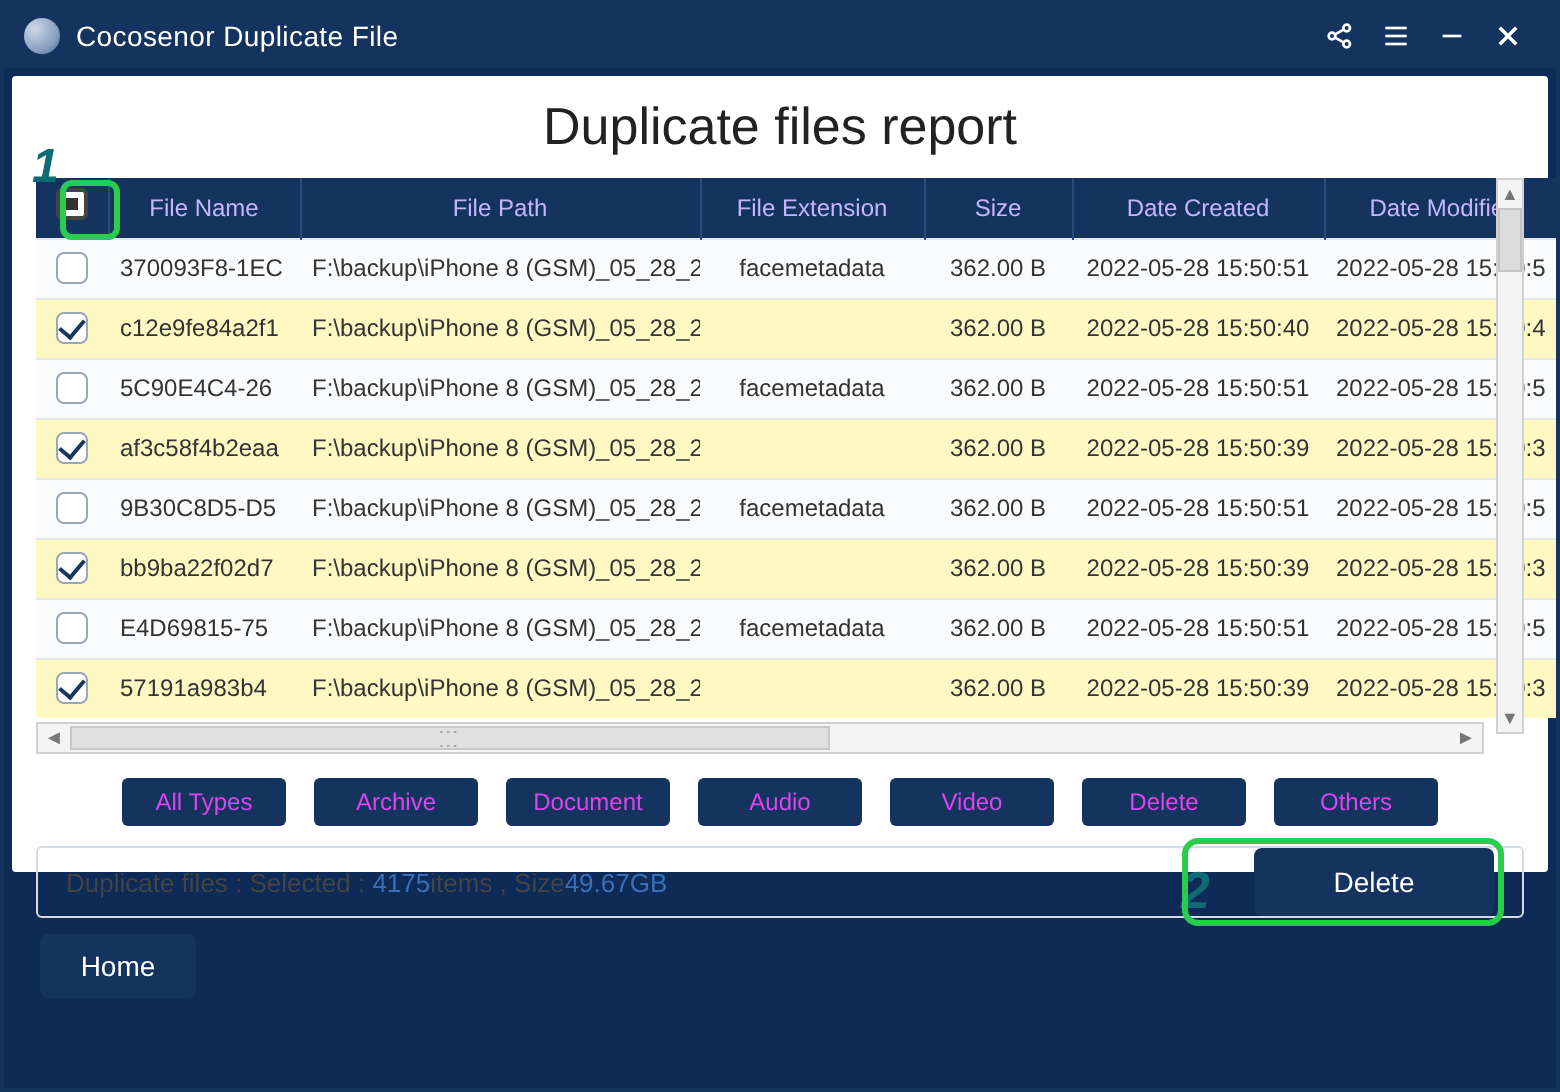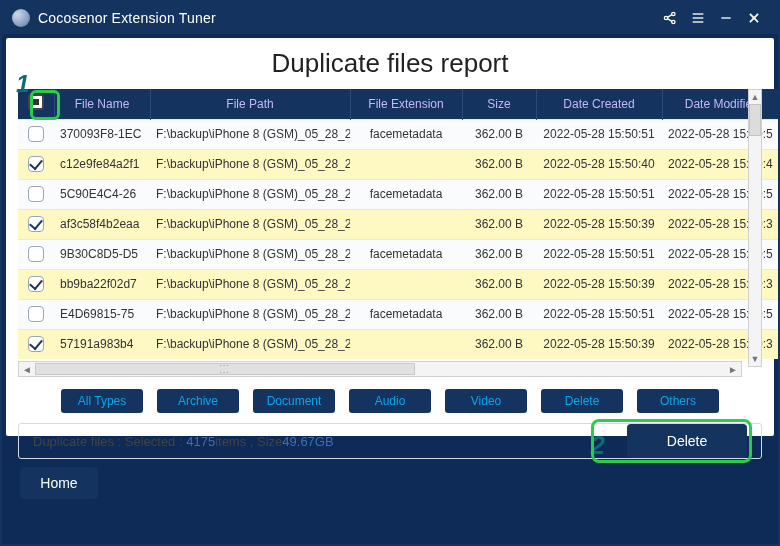--- a/index.html
+++ b/index.html
@@ -61,40 +61,40 @@
   .vscroll .a { height:14px; display:flex; align-items:center; justify-content:center; font-size:9px; color:#777; }
   .vscroll .tr { position:absolute; top:14px; bottom:14px; left:1px; right:1px; }
   .vscroll .th { position:absolute; top:0; left:-1px; right:-1px; height:32px; background:#dcdcdc; border:1px solid #c4c4c4; }
   .vscroll .b { position:absolute; bottom:0; left:0; right:0; height:14px; display:flex; align-items:center; justify-content:center; font-size:9px; color:#777; }
 
   .table-outer { display:flex; }
   .table-inner { flex:0 0 724px; }
 
   
   .filters { display:flex; gap:14px; justify-content:center; margin:12px 0 10px 0; }
-  .filters button { background:#14345f; color:#0ea5e9; border:none; border-radius:3px; height:24px; width:82px; font-size:12px; cursor:pointer; }
+  .filters button { background:#14345f; color:#d946ef; border:none; border-radius:3px; height:24px; width:82px; font-size:12px; cursor:pointer; }
 
   
   .summary { border:1px solid #d5dbe4; border-radius:3px; height:46px; display:flex; align-items:center; padding:0 14px; font-size:13px; color:#444; position:relative; }
   .summary .blue { color:#3b6fb5; }
   .summary .spacer2 { flex:1; }
   .anno2 { position:absolute; right:156px; top:6px; color:#0f6b74; font-weight:bold; font-size:26px; font-style:italic; }
   .delete-wrap { position:relative;padding-left:31px; }
   .delete-btn { background:#14345f; color:#fff; border:none; border-radius:4px; height:34px; width:120px; font-size:14px; cursor:pointer; }
   .delete-ring { position:absolute; left:-5px; top:-5px; right:-5px; bottom:-5px; border:3px solid #29cc4c; border-radius:8px; pointer-events:none; }
 
   .home-row { margin-top:8px; }
   .home-btn { background:#14345f; color:#fff; border:none; border-radius:4px; height:32px; width:78px; font-size:14px; cursor:pointer; margin-left:2px; }
 </style>
 </head>
 <body>
 
 <div class="titlebar">
   <span class="logo"></span>
-  <span class="title">Cocosenor Extension Tuner</span>
+  <span class="title">Cocosenor Duplicate File</span>
   <span class="spacer"></span>
   <span class="icon">
       <svg viewBox="0 0 24 24">
         <circle cx="6" cy="12" r="2.5"></circle>
         <circle cx="17" cy="6" r="2.5"></circle>
         <circle cx="17" cy="18" r="2.5"></circle>
         <line x1="8" y1="11" x2="15" y2="7"></line>
         <line x1="8" y1="13" x2="15" y2="17"></line>
       </svg>
     </span>

